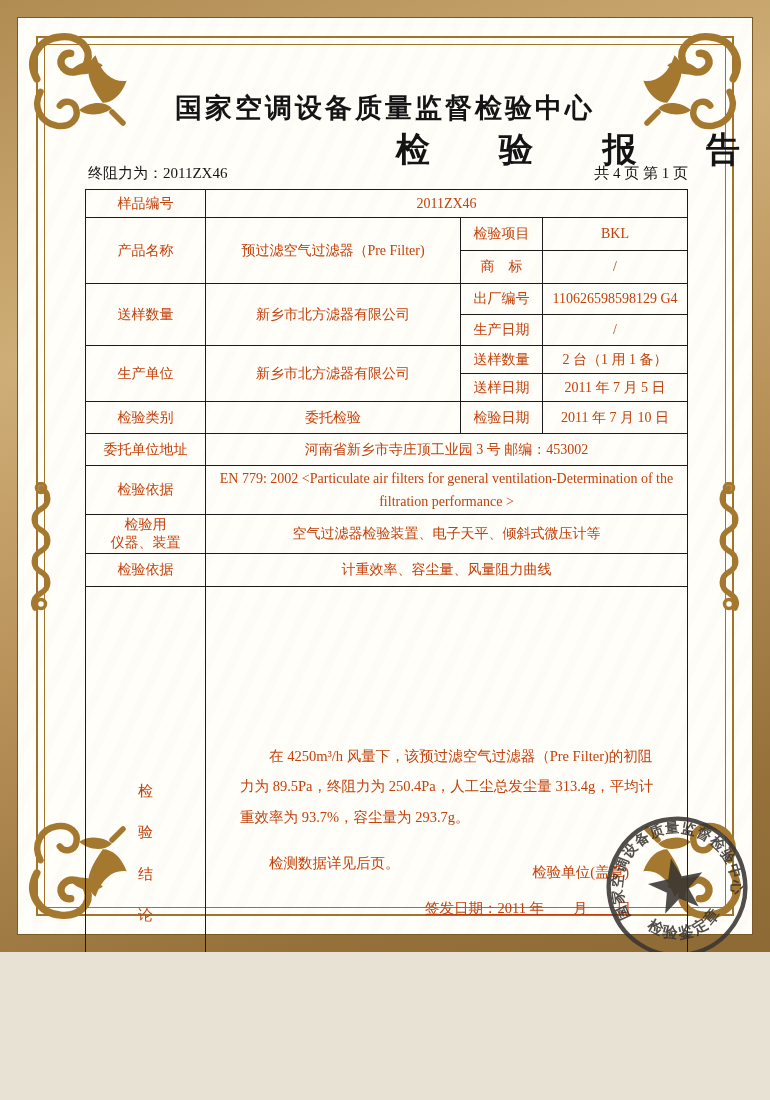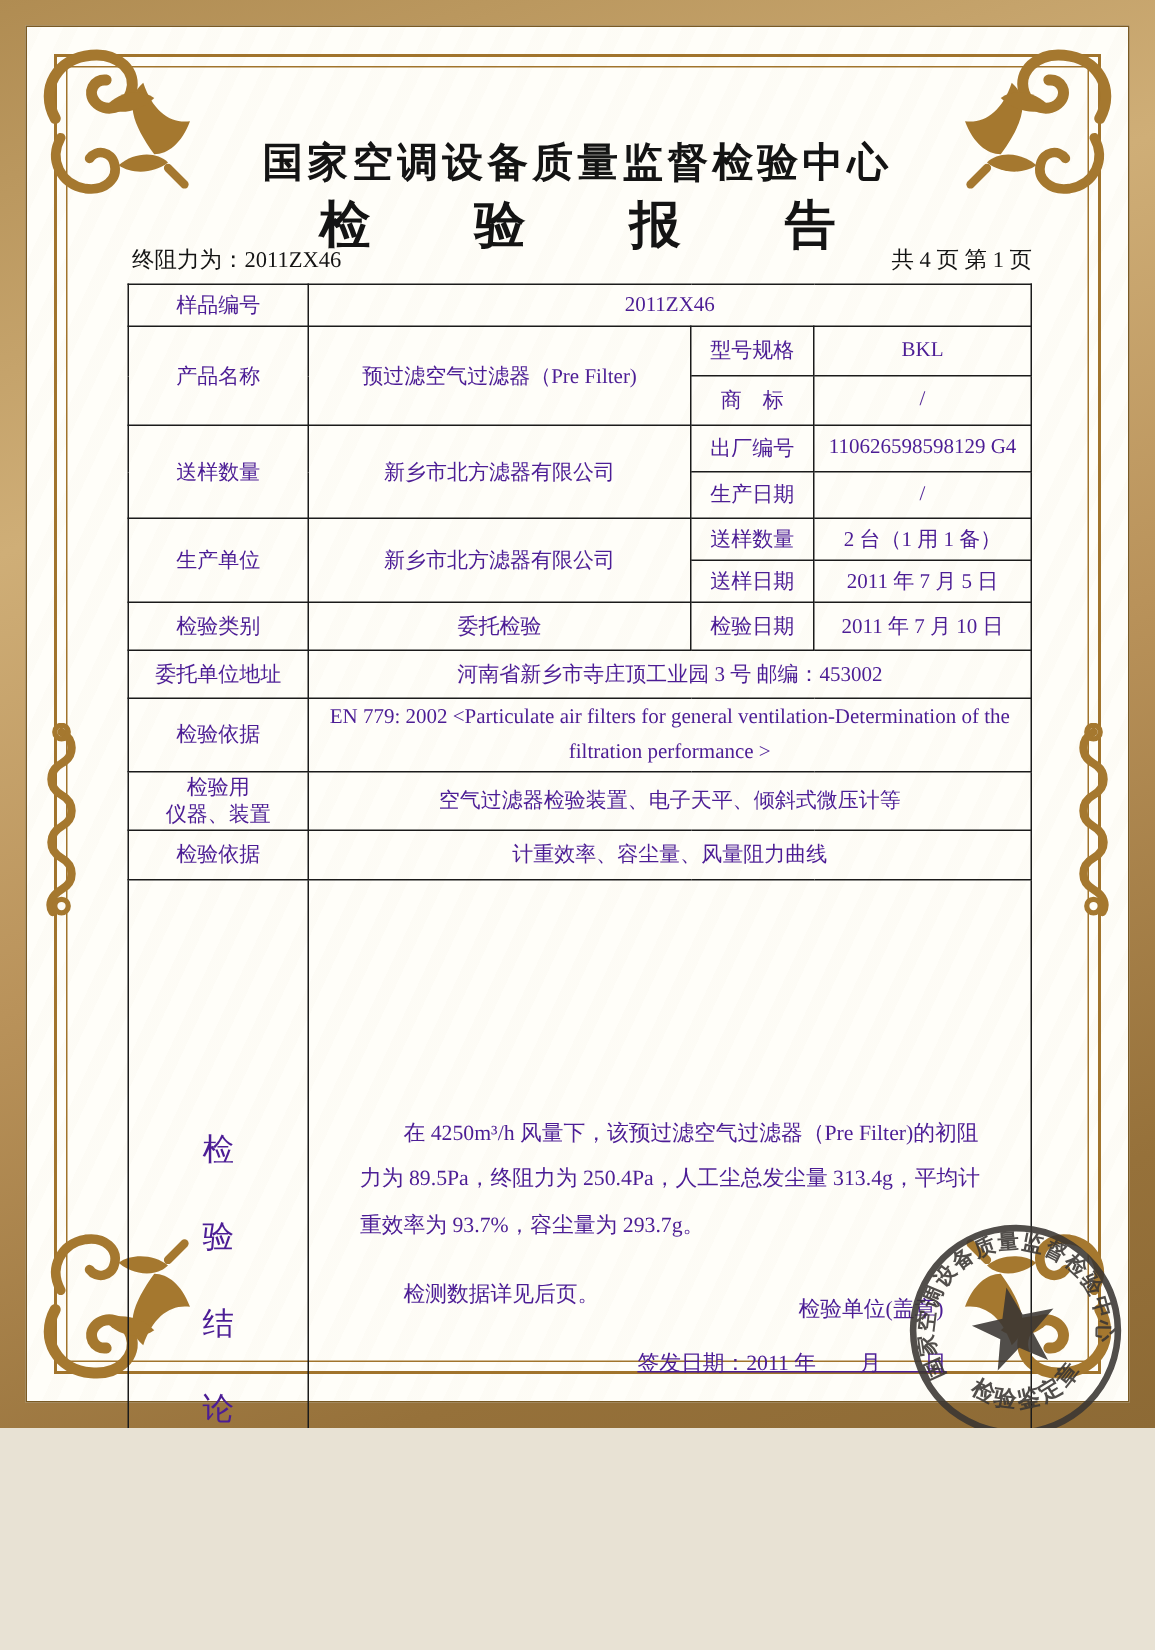--- a/index.html
+++ b/index.html
@@ -27,36 +27,36 @@
   .wm-cn{left:252px;top:492px;font-family:"Liberation Sans",sans-serif;font-weight:700;
     font-size:106px;letter-spacing:22px;color:#cbcbcb;white-space:nowrap;}
   .wm-en{left:292px;top:610px;font-family:"Liberation Sans",sans-serif;font-weight:400;
     font-size:25px;letter-spacing:1px;color:#c6c6c6;white-space:nowrap;}
   .wm-logo{left:42px;top:452px;width:210px;height:215px;}
 
   
   .content{position:absolute;inset:0;z-index:5;color:#141414;}
   .org-title{position:absolute;top:90px;left:0;width:100%;text-align:center;
     font-family:"Liberation Sans",sans-serif;font-weight:700;font-size:27px;letter-spacing:3px;}
-  .doc-title{position:absolute;top:127px;left:0;width:100%;text-align:center;
+  .doc-title{position:absolute;top:127px;left:0;width:100%;text-align:right;
     font-family:"Liberation Sans",sans-serif;font-weight:700;font-size:34px;letter-spacing:30px;text-indent:30px;}
   .meta-row{position:absolute;top:164px;left:88px;width:600px;display:flex;justify-content:space-between;font-size:15px;}
 
   
   table.form{position:absolute;left:85px;top:189px;width:602px;border-collapse:collapse;
-    table-layout:fixed;font-size:14px;color:#4c1d95;background:transparent;}
+    table-layout:fixed;font-size:14px;color:#c2410c;background:transparent;}
   table.form td{border:1.5px solid #1b1b1b;text-align:center;vertical-align:middle;padding:1px 4px;background:transparent;}
   .c1{width:120px}.c2{width:255px}.c3{width:82px}.c4{width:145px}
   tr.h28{height:28px}tr.h31{height:31px}tr.h32{height:32px}tr.h33{height:33px}
   tr.h36{height:36px}tr.h49{height:49px}tr.h389{height:389px}
   td.left-val{text-align:left;padding-left:14px;}
   td.basis{line-height:1.65;padding:2px 8px;}
   td.concl{position:relative;vertical-align:top;}
   .vlabel{width:1.1em;margin:0 auto;line-height:2.75;word-break:break-all;letter-spacing:0;
-    padding-top:145px;font-size:21px;}
+    padding-top:145px;font-size:15px;}
   .concl-text{padding:57px 8px 0 14px;text-align:left;font-size:14.5px;line-height:2.1;}
   .concl-text p{margin:16px;text-indent:2em;}
   .unit-line{position:absolute;right:58px;top:276px;font-size:14.5px;white-space:nowrap;}
   .issue-line{position:absolute;right:56px;top:312px;font-size:14.5px;white-space:nowrap;text-decoration:underline;}
   .stamp{position:absolute;left:393px;top:222px;width:156px;height:156px;opacity:.88;}
 
   
   .sign-row{position:absolute;left:85px;top:980px;width:602px;height:50px;font-size:15px;}
   .sign-item{position:absolute;display:flex;align-items:flex-start;white-space:nowrap;}
   .sign-item .lbl{padding-top:8px;}
@@ -139,21 +139,21 @@
           <col class="c4">
         </colgroup>
       <tbody>
           <tr class="h28">
         <td>样品编号</td>
         <td colspan="3" class="left-val">2011ZX46</td>
       </tr>
       <tr class="h33">
         <td rowspan="2">产品名称</td>
         <td rowspan="2">预过滤空气过滤器（Pre Filter)</td>
-        <td>型号规格</td>
+        <td>检验项目</td>
         <td>BKL</td>
       </tr>
       <tr class="h33">
         <td>商　标</td>
         <td>/</td>
       </tr>
       <tr class="h31">
         <td rowspan="2">送样数量</td>
         <td rowspan="2">新乡市北方滤器有限公司</td>
         <td>出厂编号</td>

